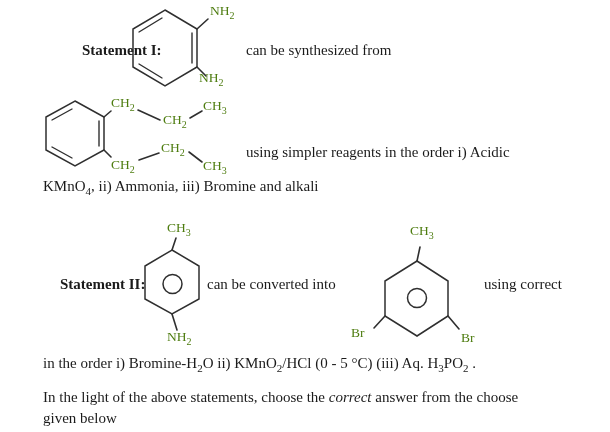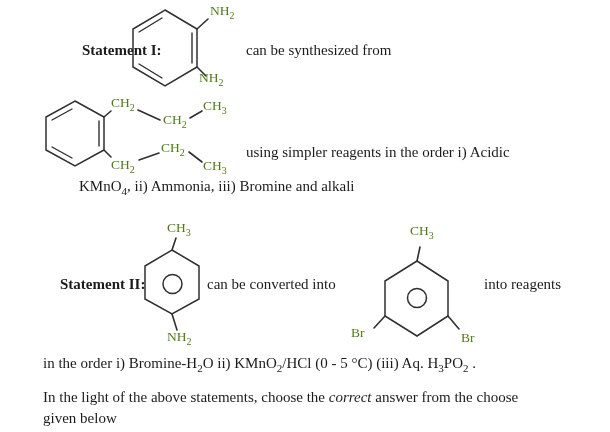--- a/index.html
+++ b/index.html
@@ -67,21 +67,21 @@
 </div>
 <div class="chem-label" style="left:161px;top:141px;">
   <span>CH</span><span class="sub">2</span>
 </div>
 <div class="chem-label" style="left:203px;top:159px;">
   <span>CH</span><span class="sub">3</span>
 </div>
 
 <div class="txt" style="left:246px;top:129px;margin-top:15px;">using simpler reagents in the order i) Acidic</div>
 
-<div class="txt" style="left:43px;top:178px;margin-left:36px;">
+<div class="txt" style="left:43px;top:178px;">
   <span>KMnO</span><span class="tsub">4</span><span>, ii) Ammonia, iii) Bromine and alkali</span>
 </div>
 
 <div class="txt bold" style="left:60px;top:276px;">Statement II:</div>
 
 <svg style="left:140px;top:235px;" width="65" height="100" viewBox="140 235 65 100">
   <polygon class="aring" points="172,250 199,266 199,299 172,314 145,299 145,266"></polygon>
   <circle class="aring" cx="172.5" cy="284" r="9.5"></circle>
   <line class="bond" x1="172" y1="250" x2="176" y2="238"></line>
   <line class="bond" x1="172" y1="314" x2="177" y2="330"></line>
@@ -101,21 +101,21 @@
   <line class="bond" x1="417" y1="261" x2="420" y2="247"></line>
   <line class="bond" x1="385" y1="316" x2="374" y2="328"></line>
   <line class="bond" x1="448" y1="316" x2="459" y2="329"></line>
 </svg>
 <div class="chem-label" style="left:410px;top:224px;">
   <span>CH</span><span class="sub">3</span>
 </div>
 <div class="chem-label" style="left:351px;top:326px;">Br</div>
 <div class="chem-label" style="left:461px;top:331px;">Br</div>
 
-<div class="txt" style="left:484px;top:276px;">into reagents</div>
+<div class="txt" style="left:484px;top:276px;">using correct</div>
 
 <div class="txt" style="left:43px;top:355px;">
   <span>in the order i) Bromine-H</span><span class="tsub">2</span><span>O ii) KMnO</span><span class="tsub">2</span><span>/HCl (0 - 5 °C) (iii) Aq. H</span><span class="tsub">3</span><span>PO</span><span class="tsub">2</span><span> .</span>
 </div>
 
 <div class="txt" style="left:43px;top:389px;">
   <span>In the light of the above statements, choose the </span><span class="bi">correct</span><span> answer from the choose</span>
 </div>
 <div class="txt" style="left:43px;top:410px;">given below</div>
 

